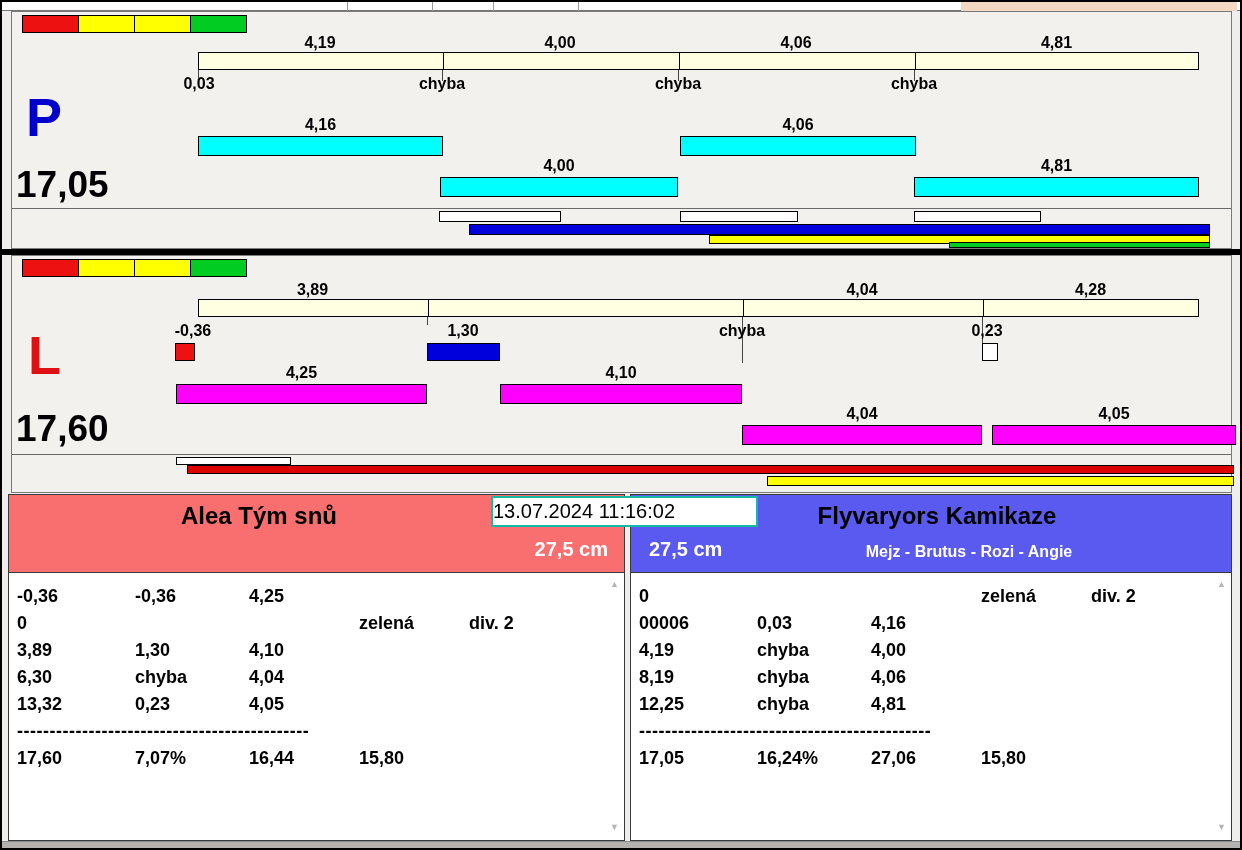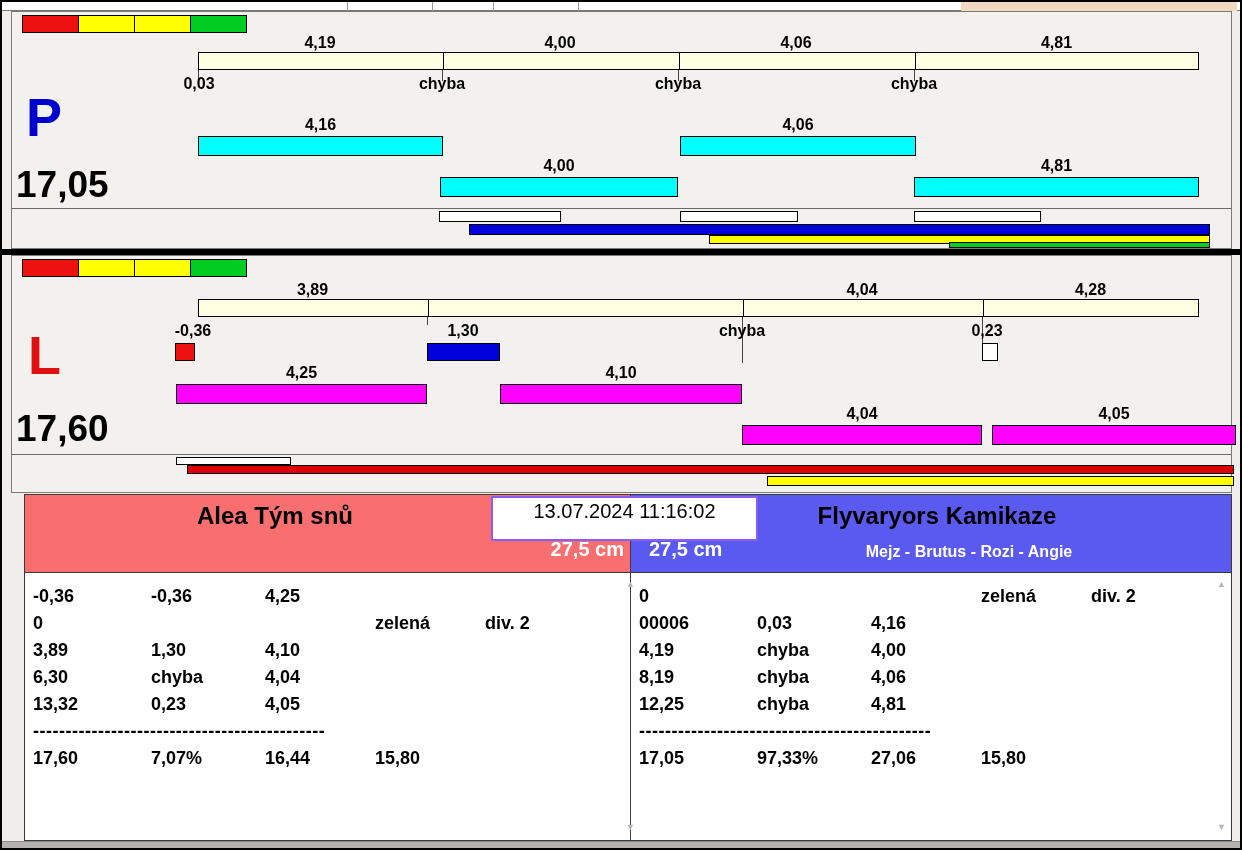--- a/index.html
+++ b/index.html
@@ -21,21 +21,21 @@
   .total{position:absolute;font-size:37px;font-weight:bold;color:#000;}
   .divider{position:absolute;left:0;top:247px;width:100%;height:6px;background:#000;}
   .team{position:absolute;top:492px;height:347px;background:#fff;border:1px solid #3a3a3a;}
   .team-header{position:absolute;left:0;top:0;right:0;height:77px;}
   .team-title{position:absolute;top:7px;font-size:24px;font-weight:bold;color:#000;text-align:center;white-space:nowrap;}
   .team-dogs{position:absolute;top:48px;font-size:16px;font-weight:bold;color:#fff;text-align:center;white-space:nowrap;}
   .team-h{position:absolute;top:43px;font-size:20px;font-weight:bold;color:#fff;white-space:nowrap;}
   .team-body{position:absolute;left:0;top:77px;right:0;bottom:0;background:#fff;border-top:1px solid #3a3a3a;padding:12px 0 0 8px;overflow:hidden;}
   .trow{display:grid;grid-template-columns:118px 114px 110px 110px 1fr;height:27px;font-size:18px;font-weight:bold;color:#000;line-height:22px;}
   .trow.sep{display:block;letter-spacing:.5px;}
-  .clock{position:absolute;left:489px;top:494px;width:267px;height:45px;background:#fff;border:2px solid #8b5cf6;font-size:20px;color:#000;text-align:center;line-height:27px;z-index:9;}
+  .clock{position:absolute;left:489px;top:494px;width:267px;height:31px;background:#fff;border:2px solid #14b8a6;font-size:20px;color:#000;text-align:left;line-height:27px;z-index:9;}
   .sarr{position:absolute;right:5px;font-size:9px;color:#b5b5b5;line-height:1;z-index:3;}
   .bottom-strip{position:absolute;left:0;top:839px;width:100%;height:9px;background:#b4b1ae;border-top:1px solid #8a8a8a;}
 </style>
 </head>
 <body>
 
 <div id="root">
 
   <div class="top-strip">
     <i class="tick" style="left:345px"></i>
@@ -145,21 +145,21 @@
 
     <div class="hline" style="top:198px"></div>
 
     <div class="bar" style="left: 164px; top: 201px; width: 115px; height: 8px; background: rgb(255, 255, 255);"></div>
     <div class="bar" style="left: 175px; top: 209px; width: 1047px; height: 9px; background: rgb(221, 0, 0);"></div>
     <div class="bar" style="left: 755px; top: 220px; width: 467px; height: 10px; background: rgb(255, 255, 0);"></div>
   </div>
 
   <div class="clock">13.07.2024 11:16:02</div>
 
-  <div class="team" style="left:22px;width:617px">
+  <div class="team" style="left:6px;width:617px">
     <div class="team-header" style="background: rgb(249, 111, 111);">
       <div class="team-title" style="left:0;width:500px">Alea Tým snů</div>
       <div class="team-h" style="right:16px">27,5 cm</div>
     </div>
     <div class="team-body">
         <div class="trow">
           <span>-0,36</span>
           <span>-0,36</span>
           <span>4,25</span>
           <span></span>
@@ -244,21 +244,21 @@
         <div class="trow">
           <span>12,25</span>
           <span>chyba</span>
           <span>4,81</span>
           <span></span>
           <span></span>
         </div>
         <div class="trow sep">---------------------------------------------</div>
         <div class="trow">
           <span>17,05</span>
-          <span>97,33%</span>
+          <span>16,24%</span>
           <span>27,06</span>
           <span>15,80</span>
           <span></span>
         </div>
       </div>
     <div class="sarr" style="top:85px">▲</div>
     <div class="sarr" style="bottom:8px">▼</div>
   </div>
 
   <div class="bottom-strip"></div>

